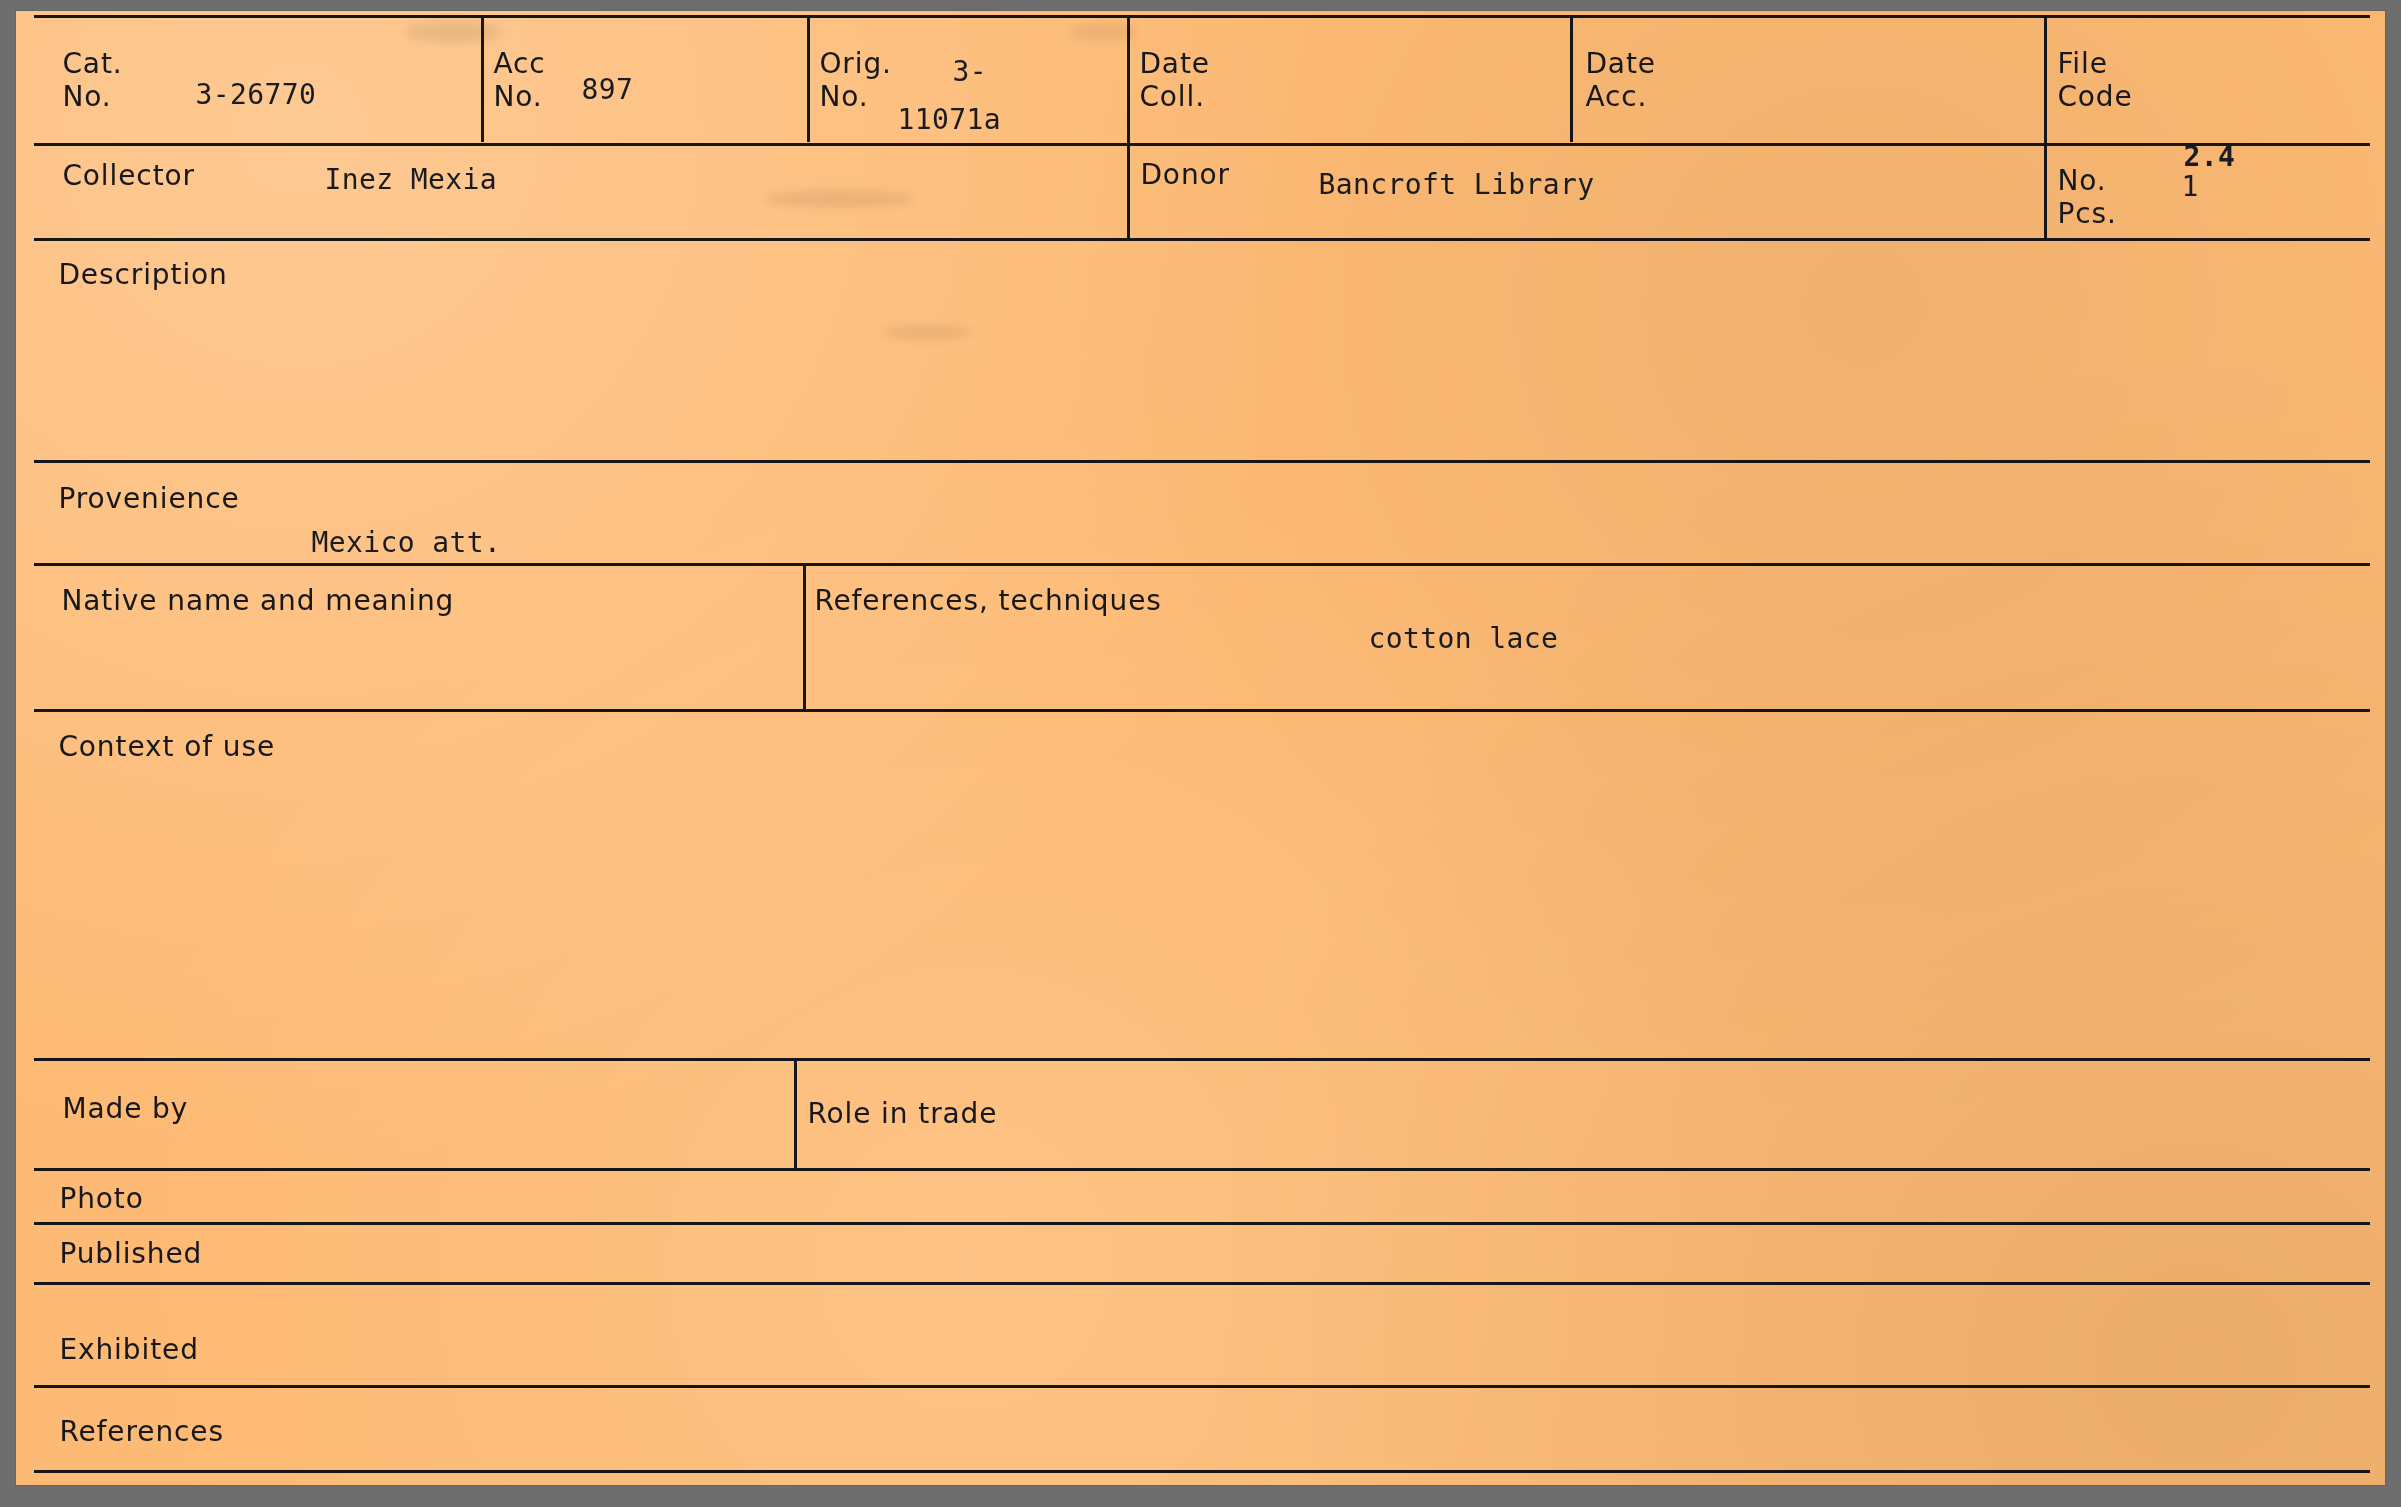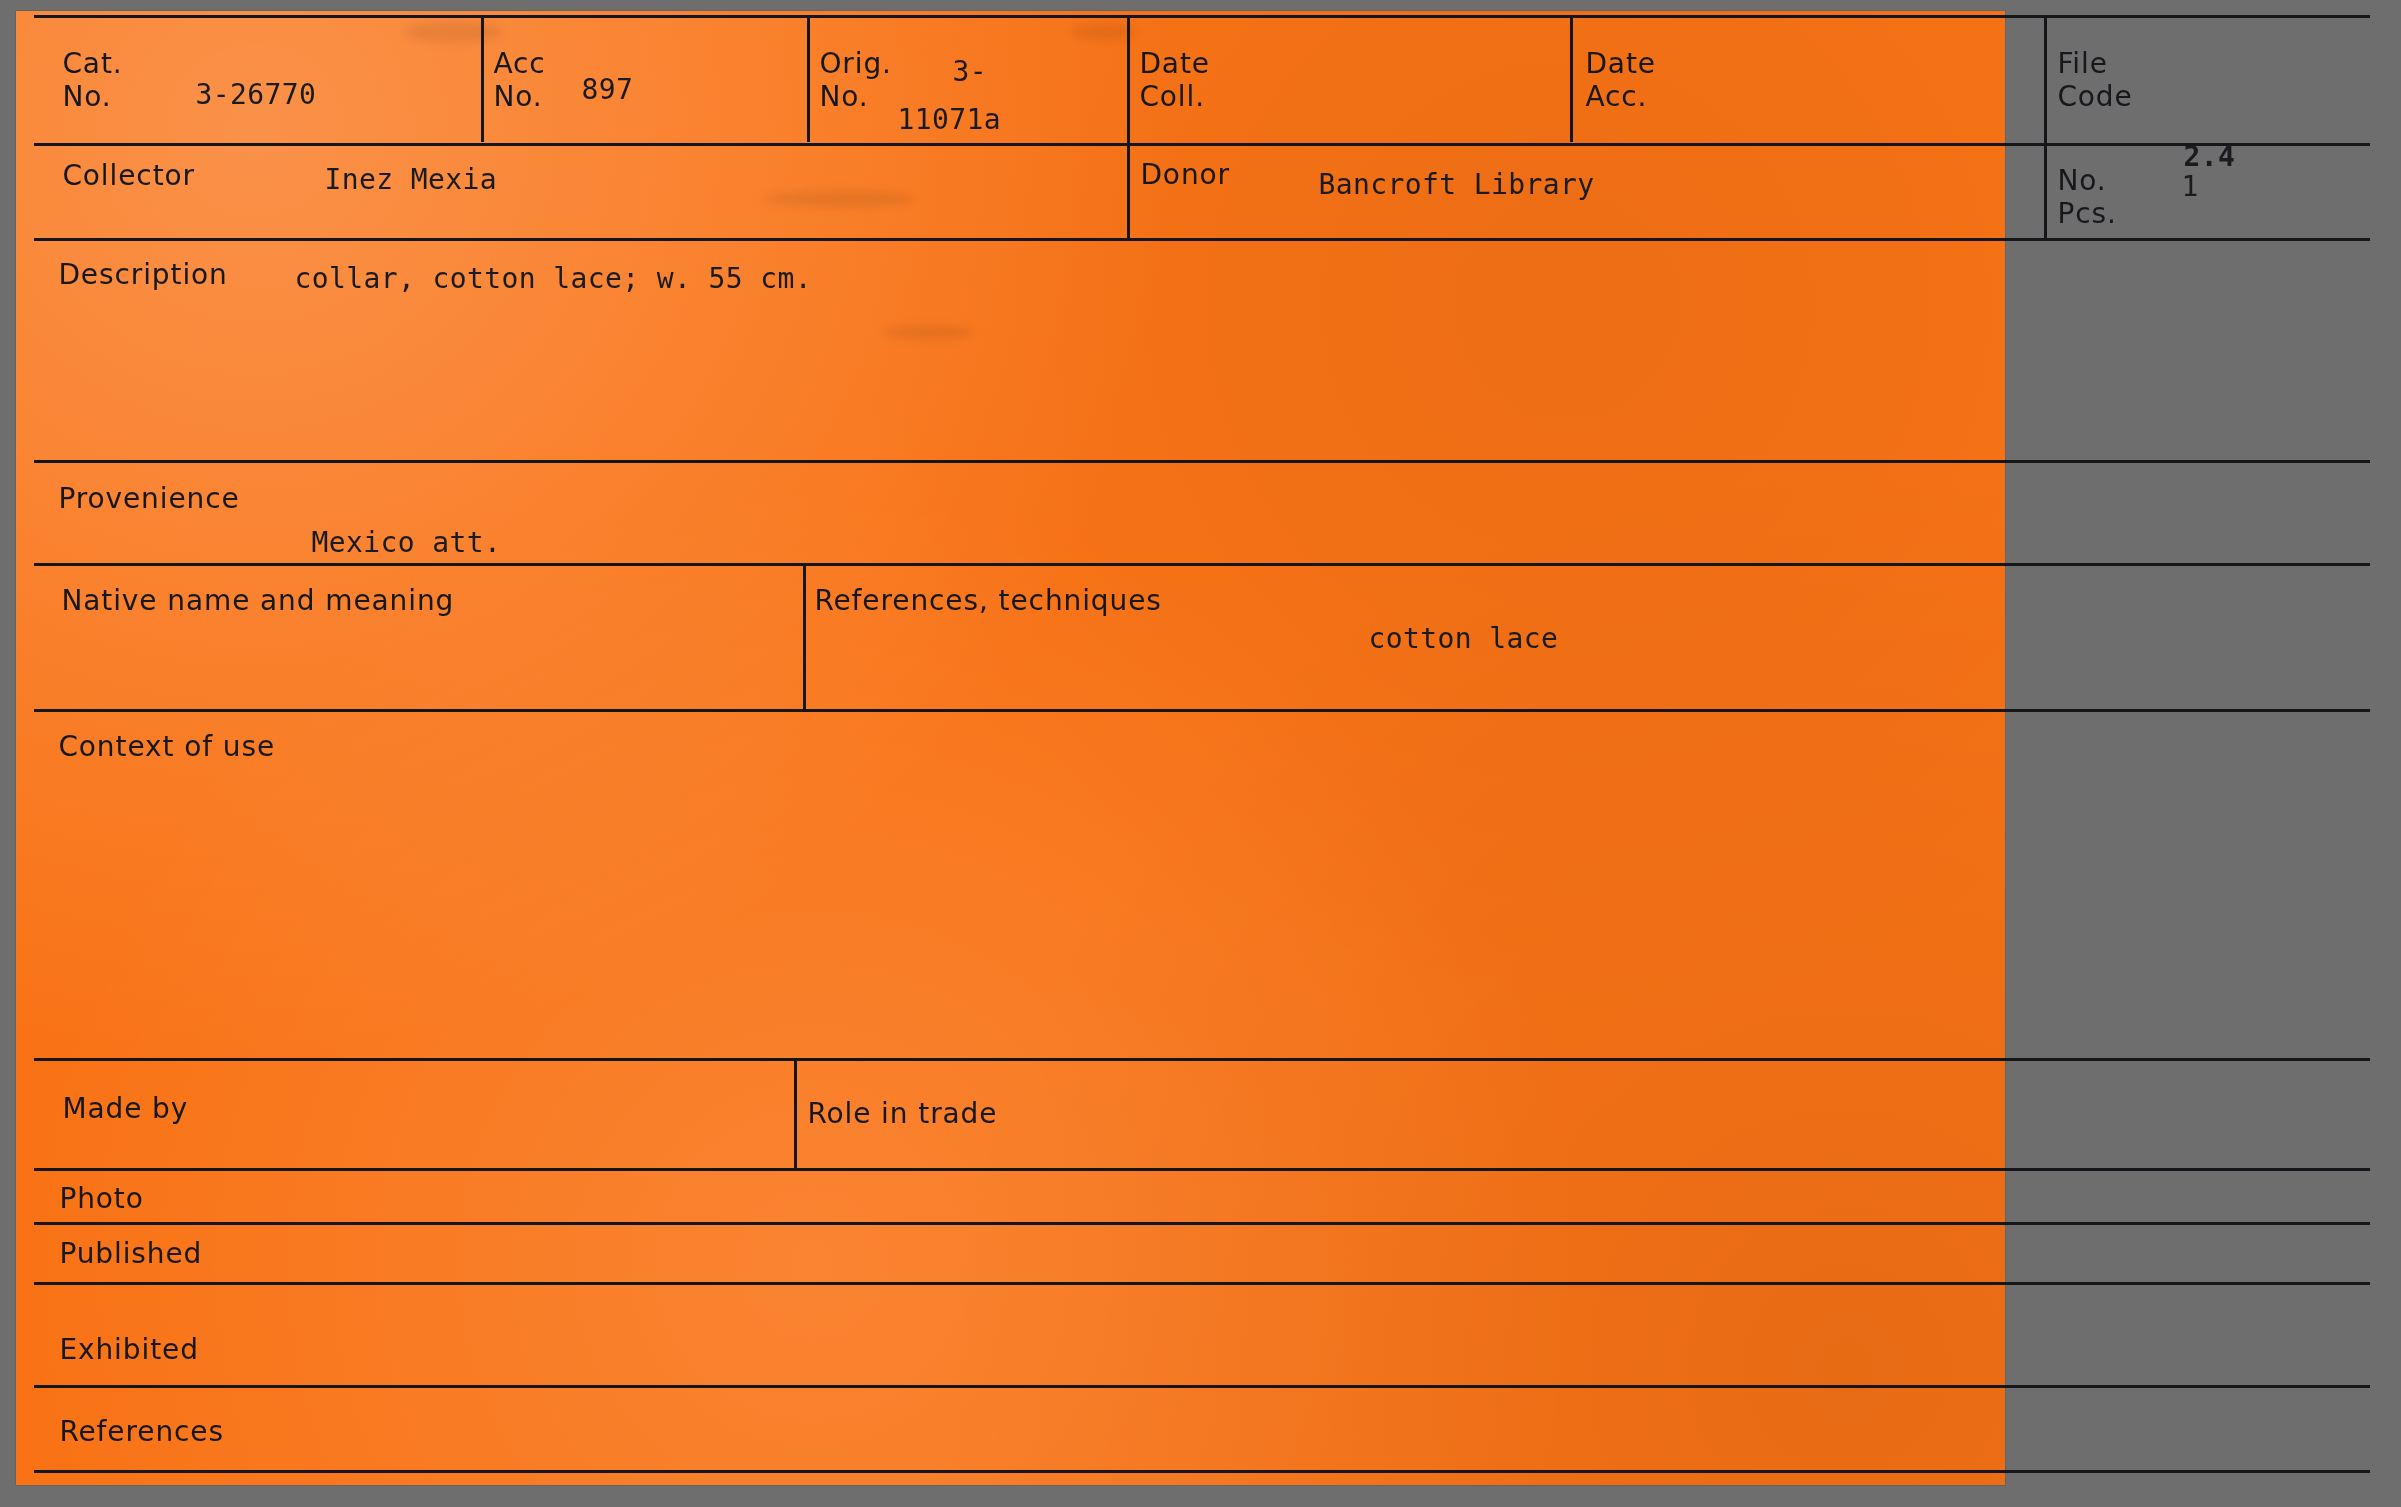--- a/index.html
+++ b/index.html
@@ -10,23 +10,23 @@
   body {
     width: 2401px;
     height: 1508px;
     font-family: "Liberation Sans", sans-serif;
   }
 
   .card {
     position: absolute;
     left: 16.4px;
     top: 10.5px;
-    width: 1989px;
+    width: 2369px;
     height: 1474px;
-    background: #f97316;
+    background: #fdba74;
     box-shadow: 0 0 0 0.7px rgba(0,0,0,0.12);
   }
 
   
   .card::before {
     content: "";
     position: absolute;
     inset: 0;
     background:
       radial-gradient(circle at 12% 8%, rgba(255,255,255,0.22), rgba(255,255,255,0) 42%),
@@ -134,21 +134,20 @@
   <div class="tw" style="left:308px; top:154px;">Inez Mexia</div>
 
   <div class="lbl" style="left:1124px; top:147px;">Donor</div>
   <div class="tw" style="left:1302px; top:159px;">Bancroft Library</div>
 
   <div class="lbl" style="left:2041px; top:153px;">No.
 Pcs.</div>
   <div class="tw" style="left:2165px; top:161px;">1</div>
 
   <div class="lbl" style="left:42px; top:247px;">Description</div>
-  <div class="tw" style="left:278px; top:253px;">collar, cotton lace; w. 55 cm.</div>
 
   <div class="lbl" style="left:42px; top:471px;">Provenience</div>
   <div class="tw" style="left:295px; top:505px;margin-top:12px;">Mexico att.</div>
 
   <div class="lbl" style="left:45px; top:573px;">Native name and meaning</div>
   <div class="tw" style="left:90px; top:628px;"></div>
 
   <div class="lbl" style="left:798px; top:573px;">References, techniques</div>
   <div class="tw" style="left:1352px; top:613px;">cotton lace</div>
 

